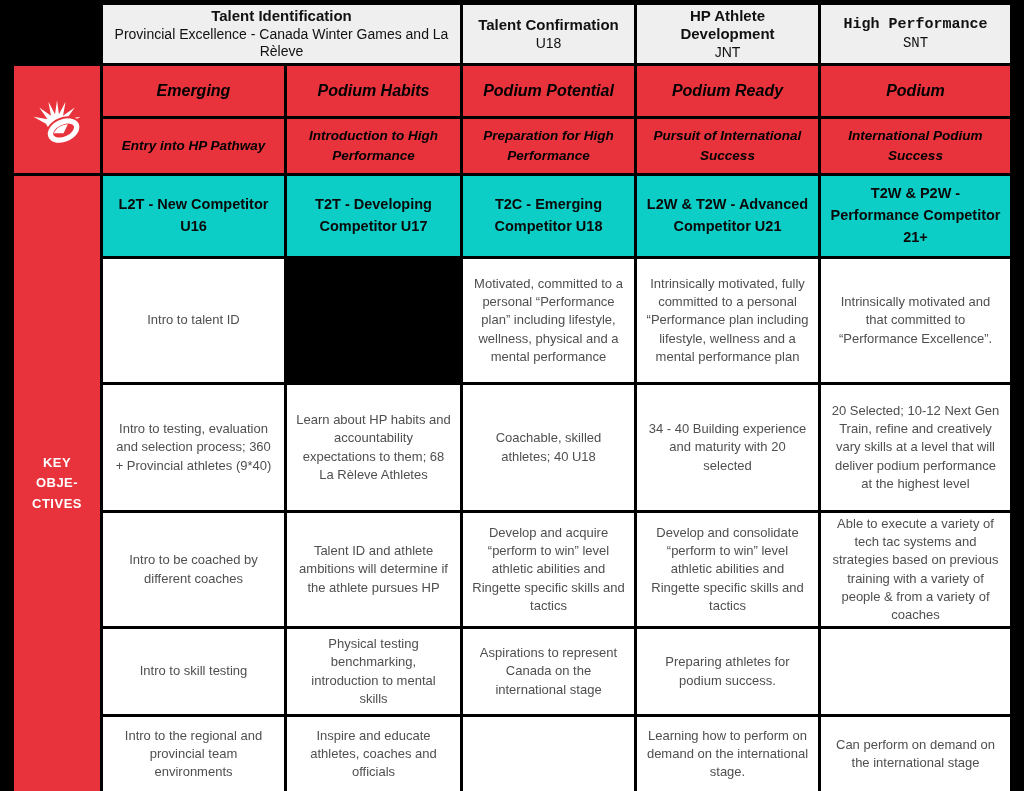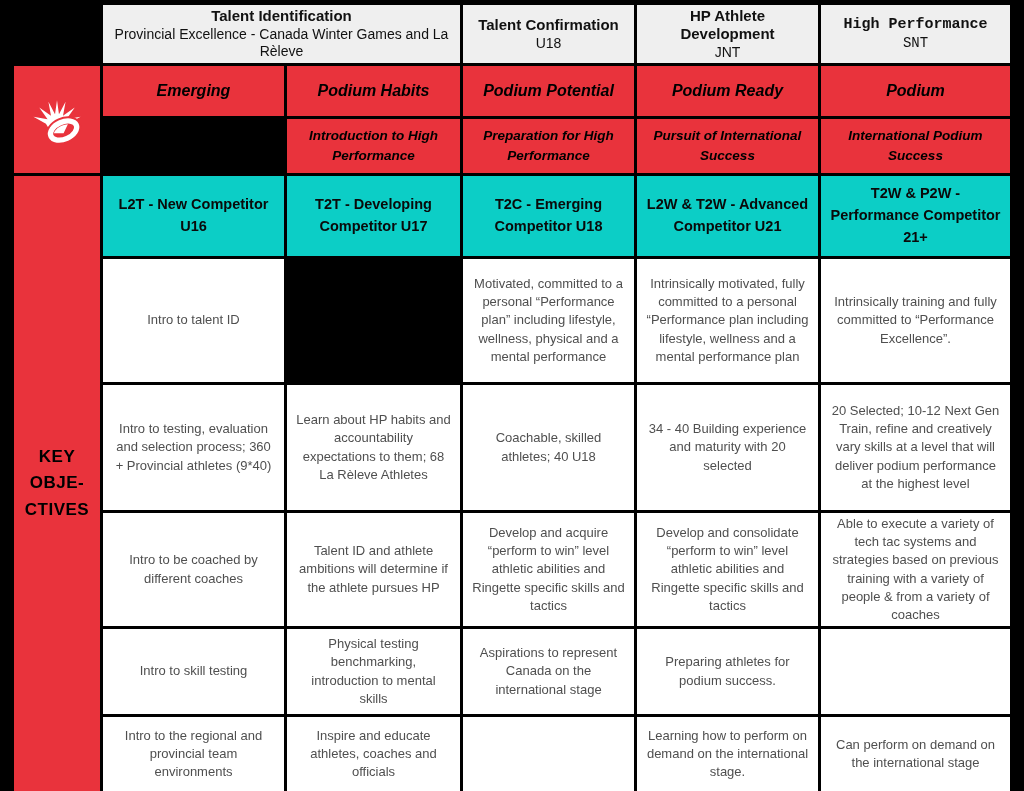--- a/index.html
+++ b/index.html
@@ -34,21 +34,21 @@
   .hdr-4{grid-column:6;font-family:Liberation Mono, monospace;}
   
   .redcell{background:var(--red);color:#000000;font-weight:bold;font-style:italic;}
   .stage{grid-row:2;font-size:16px;}
   .focus{grid-row:3;font-size:13.5px;line-height:1.45;}
   .c2{grid-column:2}.c3{grid-column:3}.c4{grid-column:4}.c5{grid-column:5}.c6{grid-column:6}
   
   .logo-cell{grid-column:1;grid-row:2 / span 2;background:var(--red);}
   .key-cell{
     grid-column:1;grid-row:4 / span 6;background:var(--red);
-    color:#000000;font-weight:bold;font-size:17px;letter-spacing:.5px;
+    color:#ffffff;font-weight:bold;font-size:13px;letter-spacing:.5px;
     line-height:1.55;white-space:pre-line;
   }
   
   .ltad{grid-row:4;background:var(--teal);color:#0a0a0a;font-weight:bold;font-size:14.5px;line-height:1.5;}
   
   .obj{background:#fff;color:var(--bodytext);font-size:13px;line-height:1.4;padding:6px 9px;}
   .r5{grid-row:5}.r6{grid-row:6}.r7{grid-row:7}.r8{grid-row:8}.r9{grid-row:9}
   .logo-svg{width:66px;height:72px;display:block;}
 </style>
 </head>
@@ -81,39 +81,40 @@
         <ellipse cx="60" cy="66" rx="21" ry="13" transform="rotate(-24 60 66)" fill="none" stroke="#ffffff" stroke-width="8"></ellipse>
       </svg>
     </div>
 
     <div class="cell redcell stage c2">Emerging</div>
     <div class="cell redcell stage c3">Podium Habits</div>
     <div class="cell redcell stage c4">Podium Potential</div>
     <div class="cell redcell stage c5">Podium Ready</div>
     <div class="cell redcell stage c6">Podium</div>
 
+    <div class="cell redcell focus c2">Entry into HP Pathway</div>
     <div class="cell redcell focus c3">Introduction to High Performance</div>
     <div class="cell redcell focus c4">Preparation for High Performance</div>
     <div class="cell redcell focus c5">Pursuit of International Success</div>
     <div class="cell redcell focus c6">International Podium Success</div>
 
     <div class="cell key-cell">KEY
 OBJE-
 CTIVES</div>
 
     <div class="cell ltad c2">L2T - New Competitor U16</div>
     <div class="cell ltad c3">T2T - Developing Competitor U17</div>
     <div class="cell ltad c4">T2C - Emerging Competitor U18</div>
     <div class="cell ltad c5">L2W &amp; T2W - Advanced Competitor U21</div>
     <div class="cell ltad c6">T2W &amp; P2W - Performance Competitor 21+</div>
 
     <div class="cell obj r5 c2">Intro to talent ID</div>
     <div class="cell obj r5 c4">Motivated, committed to a personal “Performance plan” including lifestyle, wellness, physical and a mental performance</div>
     <div class="cell obj r5 c5">Intrinsically motivated, fully committed to a personal “Performance plan including lifestyle, wellness and a mental performance plan</div>
-    <div class="cell obj r5 c6">Intrinsically training and fully committed to “Performance Excellence”.</div>
+    <div class="cell obj r5 c6">Intrinsically motivated and that committed to “Performance Excellence”.</div>
 
     <div class="cell obj r6 c2">Intro to testing, evaluation and selection process;  360 + Provincial athletes (9*40)</div>
     <div class="cell obj r6 c3">Learn about HP habits and accountability expectations to them; 68 La Rèleve Athletes</div>
     <div class="cell obj r6 c4">Coachable, skilled athletes; 40 U18</div>
     <div class="cell obj r6 c5">34 -  40 Building experience and maturity with 20 selected</div>
     <div class="cell obj r6 c6">20 Selected; 10-12 Next Gen Train, refine and creatively vary skills at a level that will deliver podium performance at the highest level</div>
 
     <div class="cell obj r7 c2">Intro to be coached by different coaches</div>
     <div class="cell obj r7 c3">Talent ID and athlete ambitions will determine if the athlete pursues HP</div>
     <div class="cell obj r7 c4">Develop and acquire “perform to win” level athletic abilities and Ringette specific skills and tactics</div>

